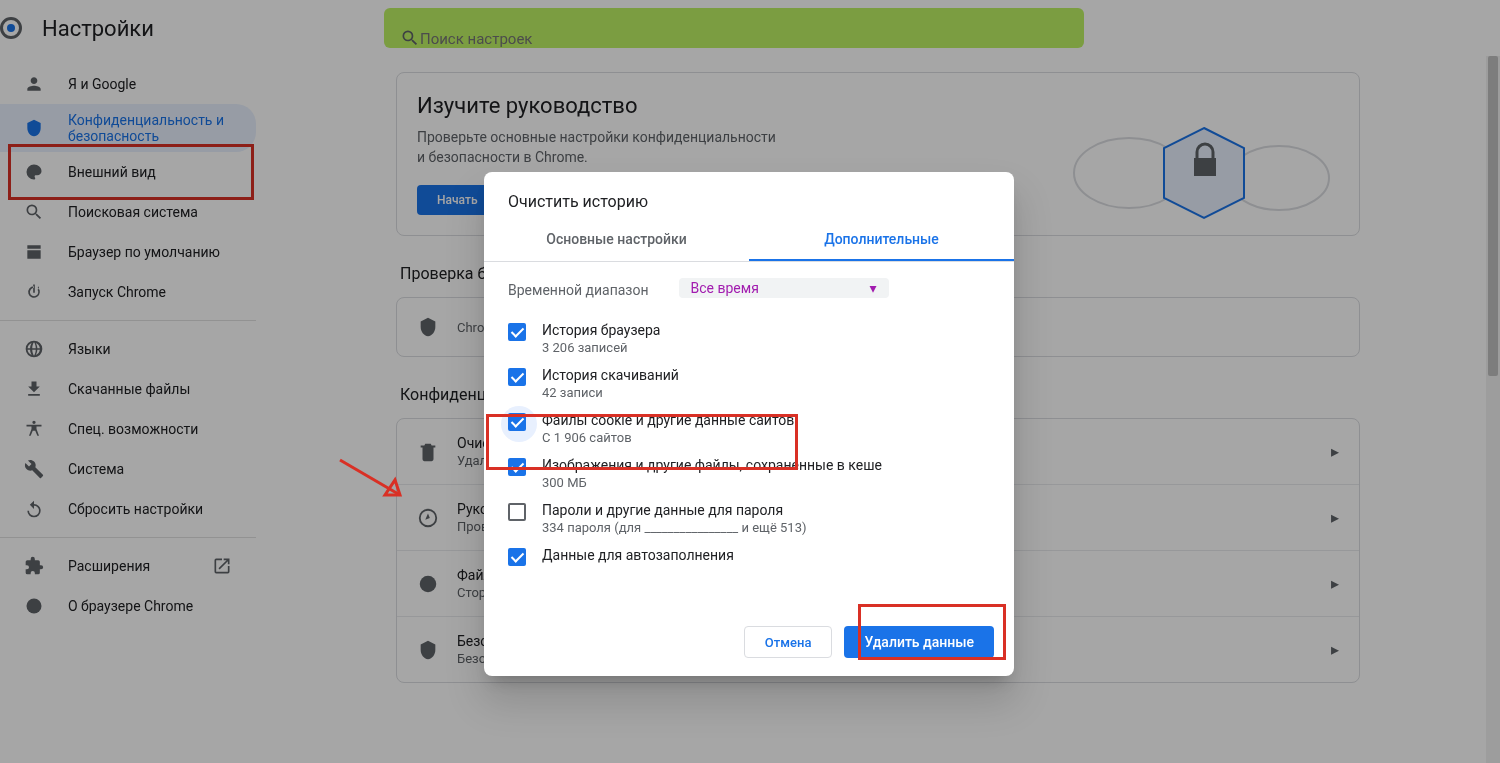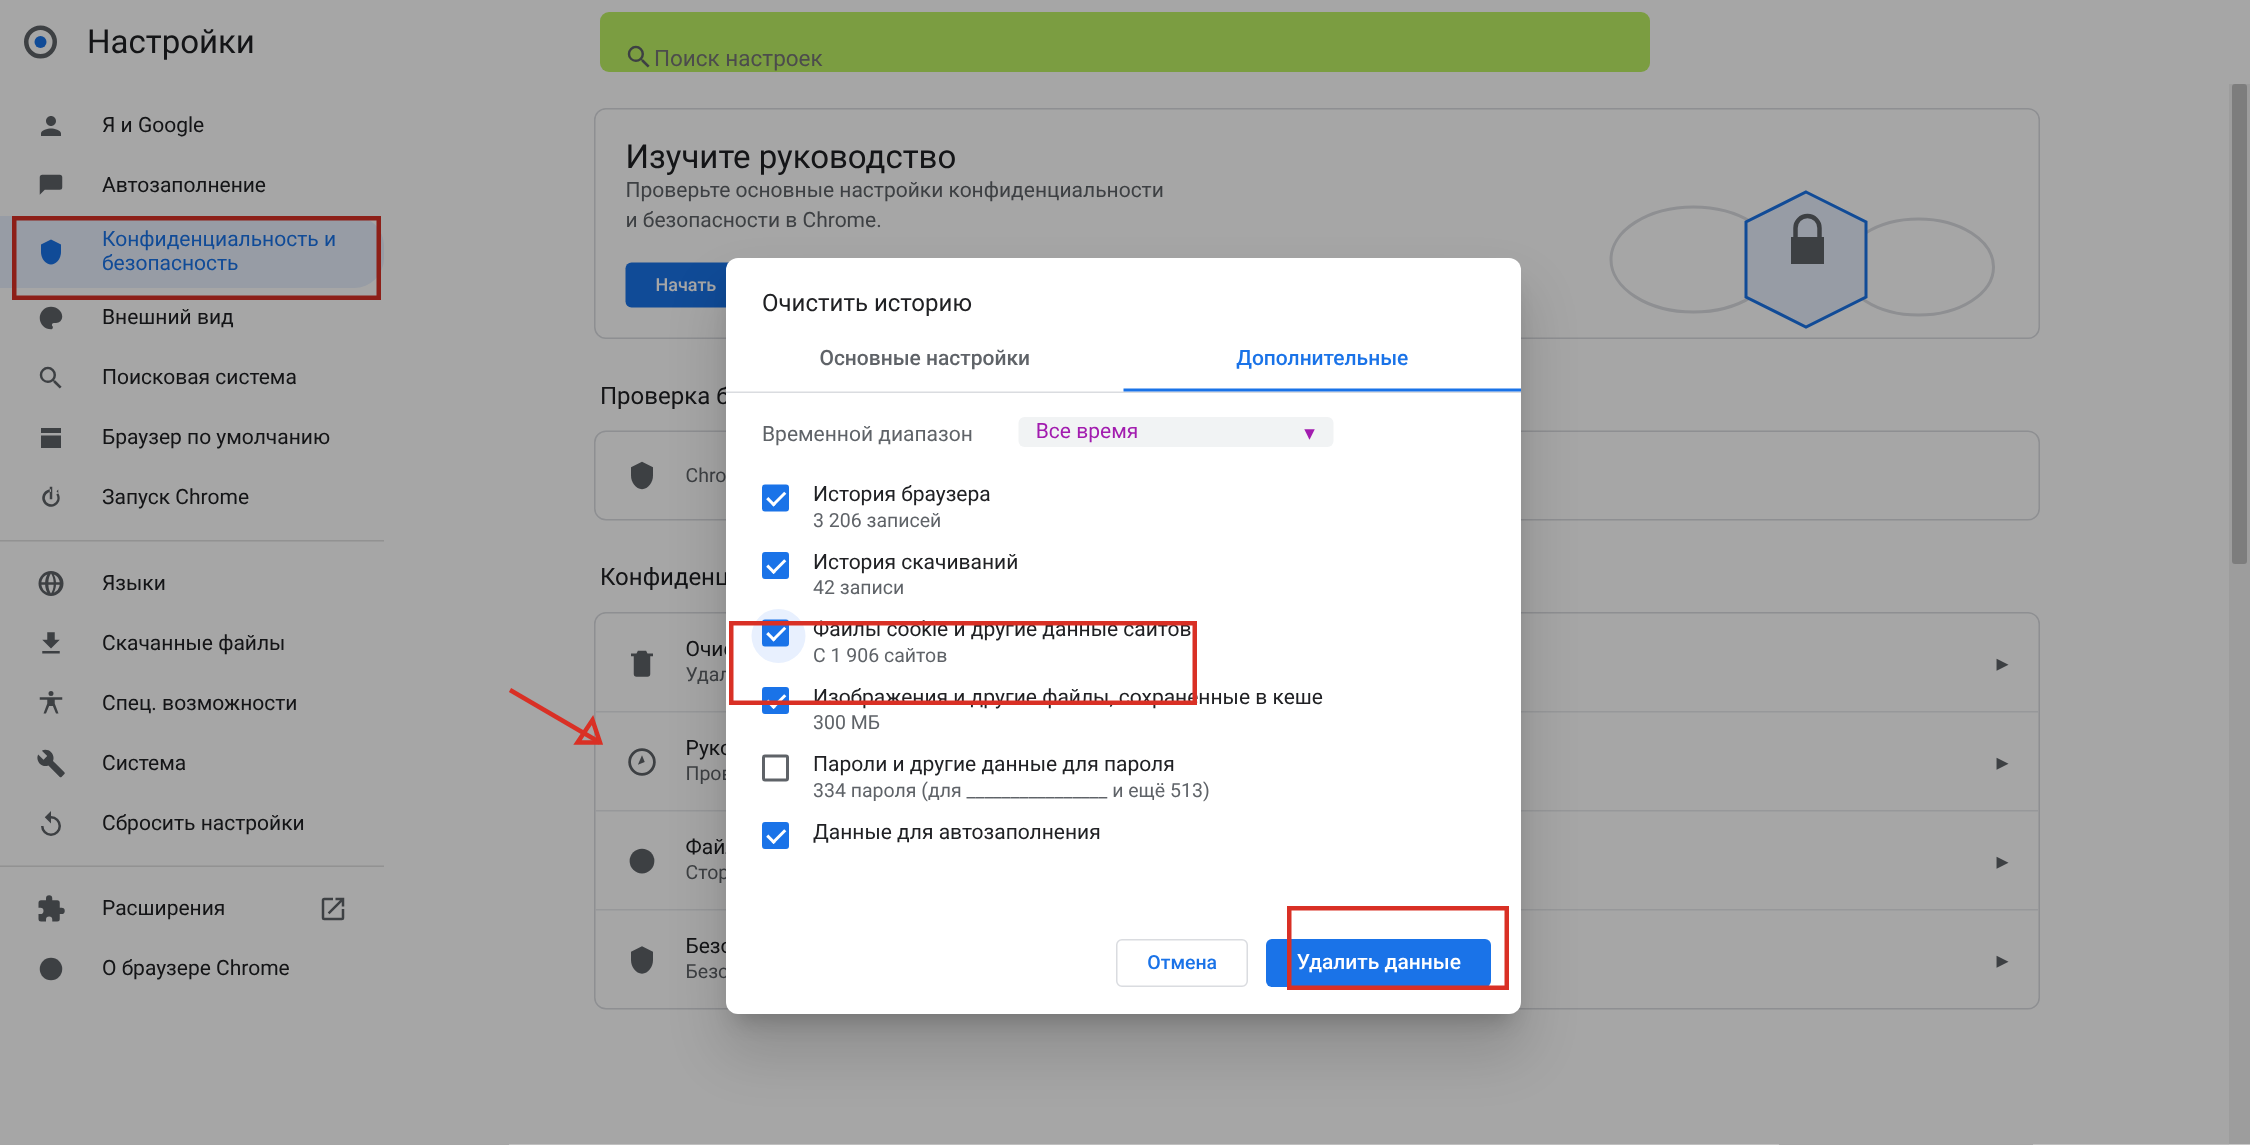--- a/index.html
+++ b/index.html
@@ -1,35 +1,35 @@
 <!DOCTYPE html>
 <html><head>
 <meta charset="utf-8">
 <style>
 * { box-sizing: border-box; margin: 0; padding: 0; font-family: Roboto, Arial, sans-serif; }
 body { width: 1500px; height: 763px; background: #fff; overflow: hidden; position: relative; }
 .page-dim { position: absolute; inset: 0; background: rgba(0,0,0,0.35); z-index: 50; }
-.header { position: absolute; top: 0; left: 0; right: 0; height: 56px; display: flex; align-items: center; padding: 0 16px; gap: 20px; }
+.header { position: absolute; top: 0; left: 0; right: 0; height: 56px; display: flex; align-items: center; padding: 0 0; gap: 20px; }
 .logo { width: 22px; height: 22px; border-radius: 50%; border: 3px solid #5f6368; position: relative; }
 .logo::after { content: ''; position: absolute; top: 4px; left: 4px; width: 8px; height: 8px; border-radius: 50%; background: #1a73e8; }
 .header-title { font-size: 22px; color: #202124; }
 .search-wrap { margin-left: 210px; width: 700px; height: 40px; background: #bef264; border-radius: 6px; display: flex; align-items: flex-end; padding: 0 16px; }
 .search-wrap svg { fill: #5f6368; }
 .search-input { border: none; background: transparent; font-size: 15px; color: #5f6368; outline: none; flex: 1; }
 .sidebar { position: absolute; top: 56px; left: 0; width: 256px; padding-top: 8px; }
 .side-item { display: flex; align-items: center; height: 40px; padding: 0 24px; gap: 24px; color: #202124; font-size: 14px; border-radius: 0 20px 20px 0; cursor: pointer; }
 .side-item svg { fill: #5f6368; width: 20px; height: 20px; flex-shrink: 0; }
 .side-item.active { color: #1a73e8; background: #e8f0fe; }
 .side-item.active svg { fill: #1a73e8; }
 .side-item.tall { height: 48px; }
 .side-sep { border-top: 1px solid #e0e0e0; margin: 8px 0; }
 .highlight-box { border: 3px solid #d93025; position: absolute; pointer-events: none; }
 .main { position: absolute; top: 56px; left: 256px; right: 0; bottom: 0; padding: 16px 140px 0 140px; }
 .card { border: 1px solid #dadce0; border-radius: 8px; padding: 20px; position: relative; margin-bottom: 28px; }
-.card-title { font-size: 22px; color: #202124; }
+.card-title { font-size: 22px; color: #202124; margin-bottom: 10px; }
 .card-sub { font-size: 14px; color: #5f6368; max-width: 360px; line-height: 1.4; }
 .btn-primary { margin-top: 18px; background: #1a73e8; color: #fff; border: none; border-radius: 4px; padding: 8px 20px; font-size: 12px; font-weight: 500; cursor: pointer; }
 .cloud-art { position: absolute; right: 20px; top: 20px; width: 280px; height: 140px; }
 .section-head { font-size: 16px; color: #202124; margin: 0 0 14px 4px; }
 .check-card { border: 1px solid #dadce0; border-radius: 8px; padding: 18px 20px; display: flex; align-items: center; gap: 18px; margin-bottom: 28px; }
 .row-card { border: 1px solid #dadce0; border-radius: 8px; }
 .row-item { display: flex; align-items: center; padding: 16px 20px; gap: 18px; border-bottom: 1px solid #e8eaed; cursor: pointer; }
 .row-item:last-child { border-bottom: none; }
 .row-text { flex: 1; }
 .row-title { font-size: 14px; color: #202124; margin-bottom: 2px; }
@@ -74,26 +74,20 @@
   </div>
 </div>
 
 <div class="sidebar">
   <div class="side-item">
       <svg viewBox="0 0 24 24">
         <path d="M12 12c2.2 0 4-1.8 4-4s-1.8-4-4-4-4 1.8-4 4 1.8 4 4 4zm0 2c-2.7 0-8 1.3-8 4v2h16v-2c0-2.7-5.3-4-8-4z"></path>
       </svg>
       <span>Я и Google</span>
     </div>
-  <div class="side-item">
-      <svg viewBox="0 0 24 24">
-        <path d="M19 3H5a2 2 0 00-2 2v14l4-4h12a2 2 0 002-2V5a2 2 0 00-2-2z"></path>
-      </svg>
-      <span>Автозаполнение</span>
-    </div>
   <div class="side-item active tall">
       <svg viewBox="0 0 24 24">
         <path d="M12 2l8 4v6c0 5-3.4 9.7-8 10-4.6-.3-8-5-8-10V6l8-4z"></path>
       </svg>
       <span>Конфиденциальность и безопасность</span>
     </div>
   <div class="side-item">
       <svg viewBox="0 0 24 24">
         <path d="M12 3a9 9 0 100 18c.83 0 1.5-.67 1.5-1.5 0-.39-.15-.74-.39-1.01-.23-.26-.38-.61-.38-.99 0-.83.67-1.5 1.5-1.5H16a5 5 0 005-5c0-4.42-4.03-8-9-8z"></path>
       </svg>

